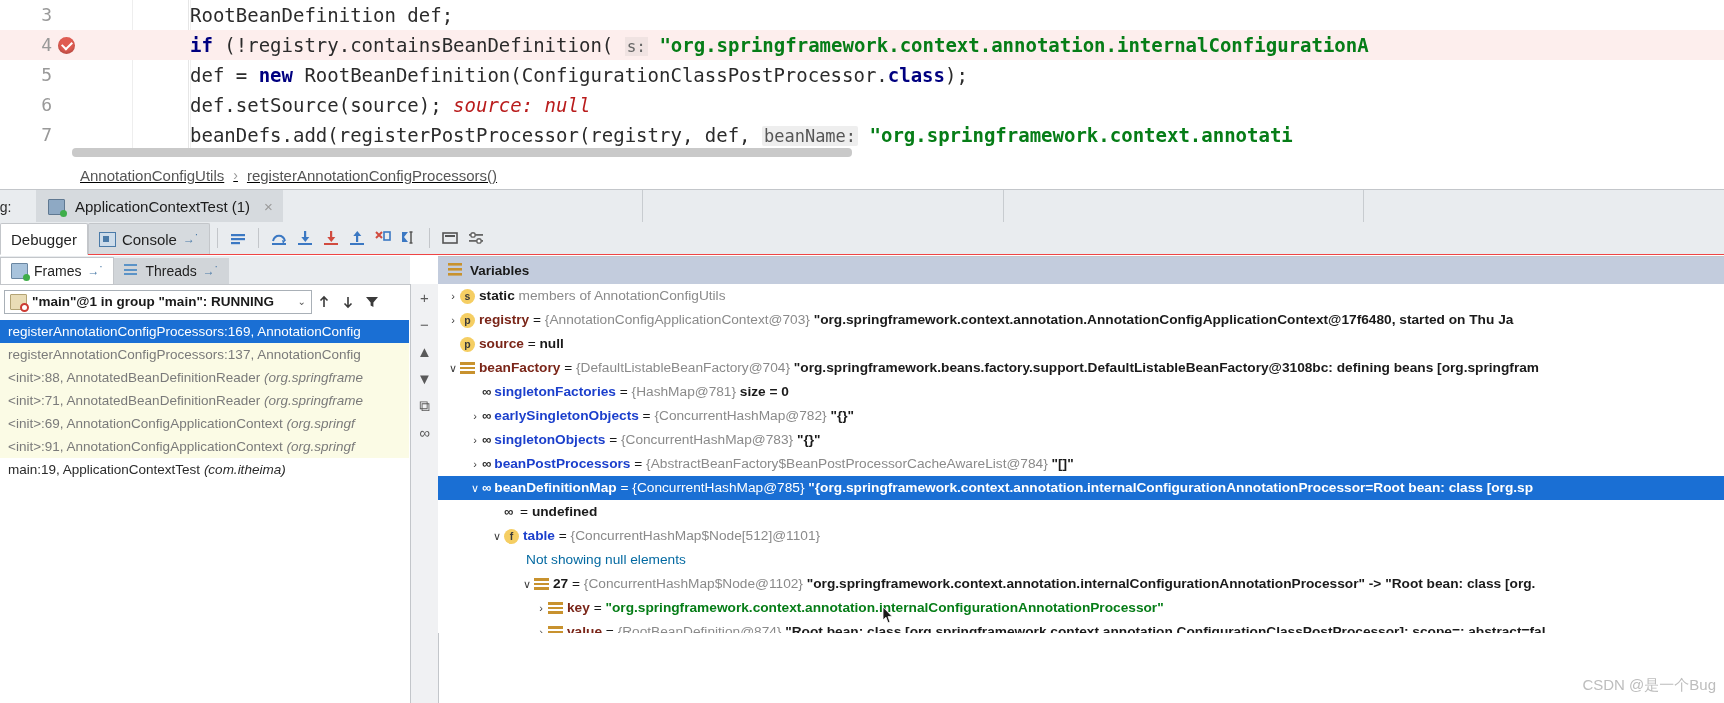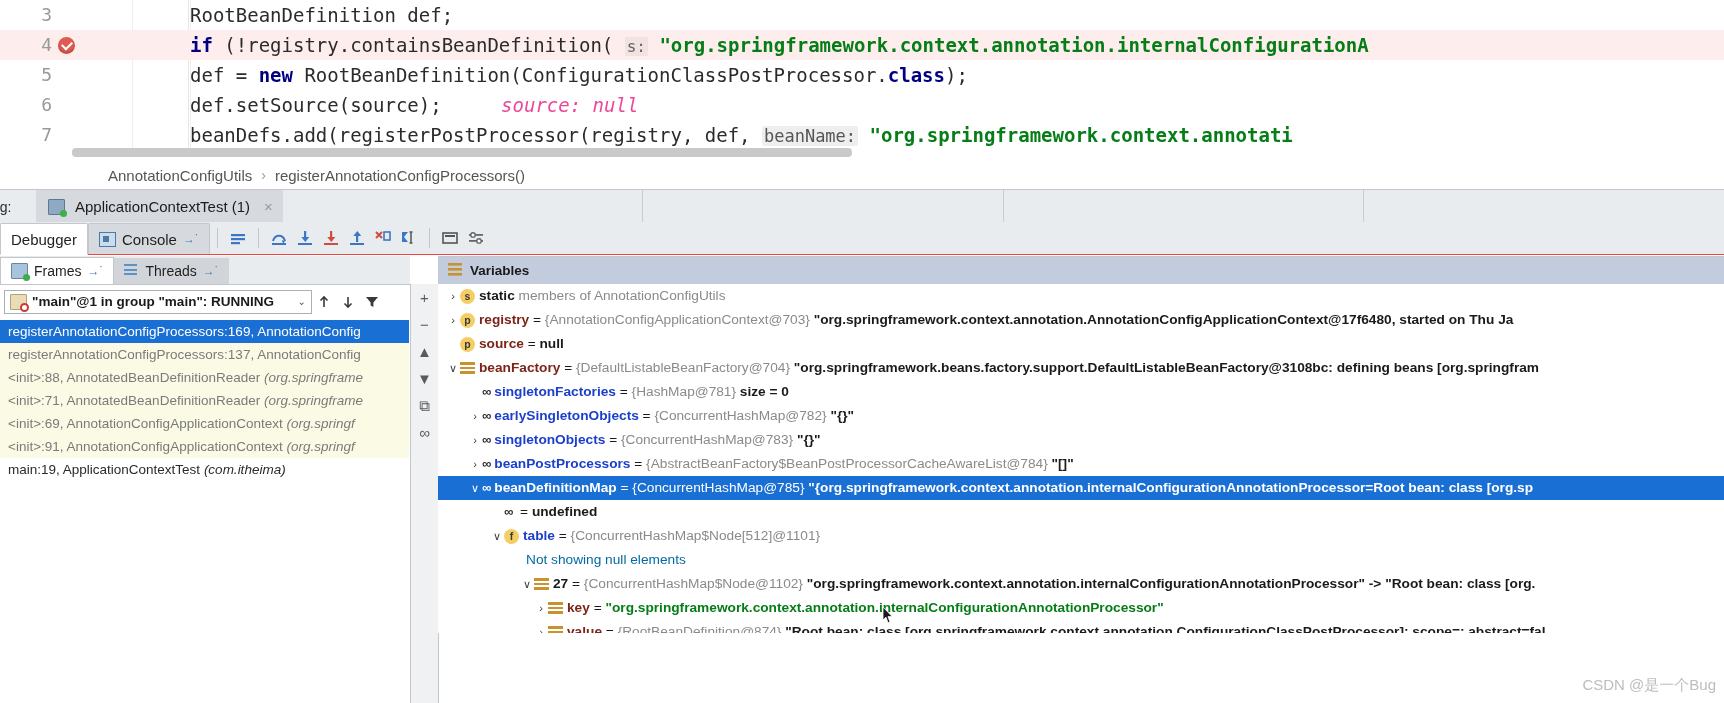--- a/index.html
+++ b/index.html
@@ -21,31 +21,31 @@
   .ln-row{position:relative;height:30px;white-space:nowrap;}
   .ln-row.hl{background:#fdeeed;}
   .ln-num{position:absolute;left:0;top:0;width:52px;text-align:right;color:#999999;font-size:18px;}
   .ln-code{position:absolute;left:190px;top:0;color:#2b2b2b;}
   .bp{position:absolute;left:58px;top:7px;width:17px;height:17px;border-radius:50%;
       background:#e05c52;box-shadow:inset 0 -2px 3px rgba(0,0,0,.18);}
   .bp:after{content:"";position:absolute;left:4px;top:4px;width:8px;height:5px;
       border-left:2px solid #fff;border-bottom:2px solid #fff;transform:rotate(-45deg);}
   .kw{color:#000080;font-weight:bold;}
   .str{color:#067d17;font-weight:bold;}
-  .hint{color:#ec4899;font-style:italic;margin-left:48px;}
+  .hint{color:#b91c1c;font-style:italic;}
   .phint{background:#eeeeee;color:#555;font-style:normal;font-size:17px;padding:0 2px;border-radius:2px;}
   .phint-s{background:#f0e3e2;color:#666;font-size:16px;padding:0 2px;}
   .ed-fold{position:absolute;left:132px;top:0;width:58px;height:160px;border-right:1px solid #f0f0f0;}
   .ed-vline{position:absolute;left:188px;top:0;width:1px;height:148px;background:#e6e6e6;}
   .ed-scroll-h{position:absolute;left:72px;top:148px;width:780px;height:9px;background:#c9c9c9;border-radius:4px;}
   .ed-part{position:absolute;left:0;top:152px;width:1724px;height:8px;background:#ffffff;}
 
   
   .breadcrumb{position:absolute;left:0;top:162px;width:1640px;height:26px;background:#ffffff;
-     display:flex;align-items:center;padding-left:108px;box-sizing:border-box;}
+     display:flex;align-items:center;padding-left:80px;box-sizing:border-box;text-decoration:underline;}
   .bc-item{font-size:15px;color:#555555;}
   .bc-sep{margin:0 9px;color:#999;font-size:14px;}
 
   
   .dbg-head{position:absolute;left:0;top:189px;width:1724px;height:33px;background:#e9ecef;
      border-top:1px solid #c3c6ca;display:flex;align-items:center;}
   .dbg-label{font-size:14px;color:#2b2b2b;padding-left:0px;margin-left:-8px;width:44px;}
   .dbg-tab{display:flex;align-items:center;height:33px;background:#d6dade;padding:0 10px 0 12px;gap:10px;}
   .dbg-tab-title{font-size:15px;color:#1c1c1c;}
   .dbg-tab-x{color:#9a9a9a;font-size:15px;margin-left:4px;}

